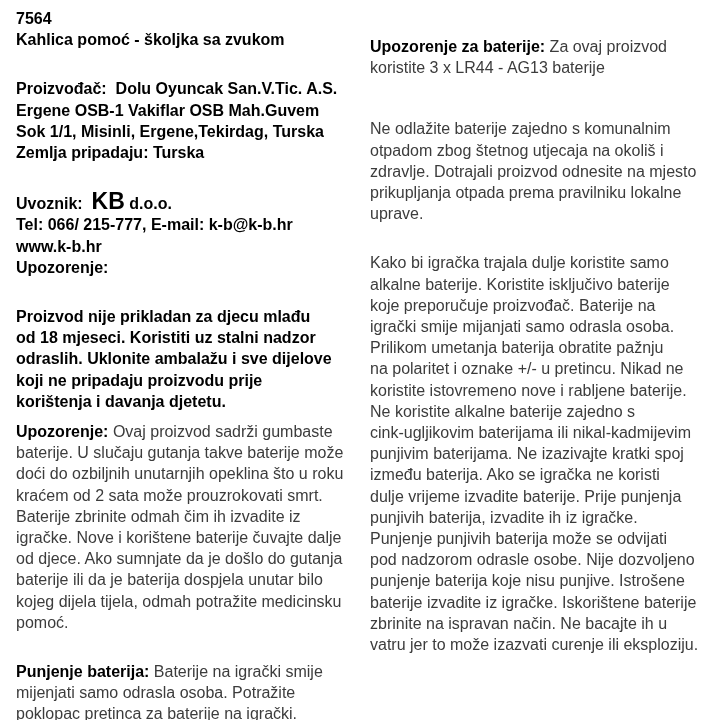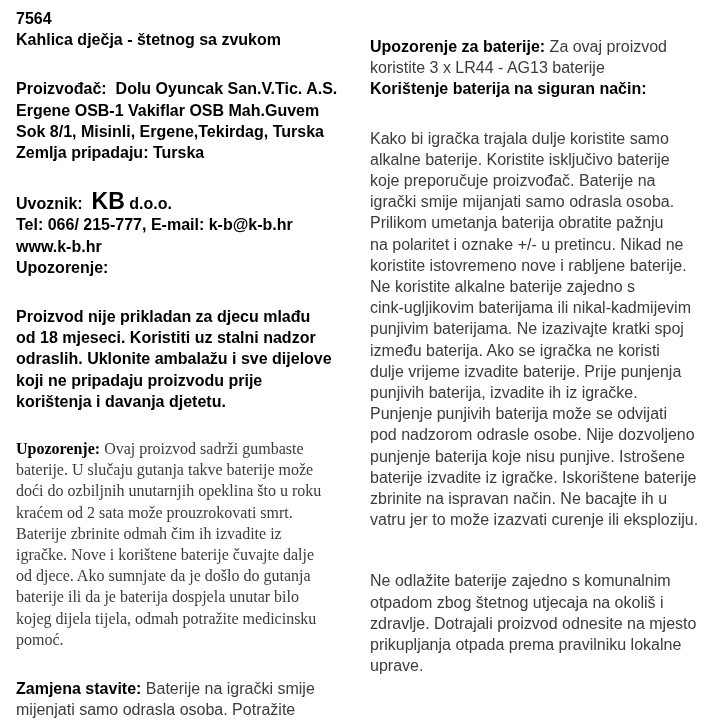--- a/index.html
+++ b/index.html
@@ -25,86 +25,85 @@
   .col-right { width: 350px; }
   .b   { font-weight: bold; color: #000000; }
   .r   { font-weight: normal; color: #3c3c3c; }
   .pre { white-space: pre; margin-top: 28px; }
   .importer-name {
     font-size: 23px;
     line-height: 21.2px;
     font-weight: bold;
     color: #000000;
   }
-  .battery-warning { margin-top: 26px; font-family: Liberation Serif, serif; }
+  .battery-warning { margin-top: 9px; }
   .disposal        { margin-top: 40px; }
 </style>
 </head>
 <body>
 
 <div class="page">
 
   <div class="col-left">
     <div class="b">7564</div>
-    <div class="b">Kahlica dječja - štetnog sa zvukom</div>
+    <div class="b">Kahlica pomoć - školjka sa zvukom</div>
     <div class="b pre">Proizvođač:  Dolu Oyuncak San.V.Tic. A.S.
 Ergene OSB-1 Vakiflar OSB Mah.Guvem
-Sok 8/1, Misinli, Ergene,Tekirdag, Turska</div>
+Sok 1/1, Misinli, Ergene,Tekirdag, Turska</div>
     <div class="b">Zemlja pripadaju: Turska</div>
     <div class="b pre"><span>Uvoznik:  </span><span class="importer-name">KB</span><span> d.o.o.</span></div>
     <div class="b">Tel: 066/ 215-777, E-mail: k-b@k-b.hr</div>
     <div class="b">www.k-b.hr</div>
     <div class="b">Upozorenje:</div>
     <div class="b pre">Proizvod nije prikladan za djecu mlađu
 od 18 mjeseci. Koristiti uz stalni nadzor
 odraslih. Uklonite ambalažu i sve dijelove
 koji ne pripadaju proizvodu prije
 korištenja i davanja djetetu.</div>
     <div class="r pre battery-warning"><span class="b">Upozorenje:</span><span> Ovaj proizvod sadrži gumbaste
 baterije. U slučaju gutanja takve baterije može
 doći do ozbiljnih unutarnjih opeklina što u roku
 kraćem od 2 sata može prouzrokovati smrt.
 Baterije zbrinite odmah čim ih izvadite iz
 igračke. Nove i korištene baterije čuvajte dalje
 od djece. Ako sumnjate da je došlo do gutanja
 baterije ili da je baterija dospjela unutar bilo
 kojeg dijela tijela, odmah potražite medicinsku
 pomoć.</span></div>
-    <div class="r pre"><span class="b">Zamjena stavite:</span><span> Baterije na igrački smije
+    <div class="r pre"><span class="b">Punjenje baterija:</span><span> Baterije na igrački smije
 mijenjati samo odrasla osoba. Potražite
 poklopac pretinca za baterije na igrački.
 Pomoću odvijača odvijte vijak koji učvršćuje
 poklopac. Otvorite poklopac i umetnite
 baterije način na +/- oznake unutar pretinca.
 Ponovo stavite poklopac i učvrstite vijkom.</span></div>
   </div>
 
   <div class="col-right">
     <div class="r pre"><span class="b">Upozorenje za baterije:</span><span> Za ovaj proizvod
 koristite 3 x LR44 - AG13 baterije</span></div>
-    <div class="b">Korištenje baterija na siguran način:</div>
+    <div class="r pre disposal">Ne odlažite baterije zajedno s komunalnim
+otpadom zbog štetnog utjecaja na okoliš i
+zdravlje. Dotrajali proizvod odnesite na mjesto
+prikupljanja otpada prema pravilniku lokalne
+uprave.</div>
     <div class="r pre">Kako bi igračka trajala dulje koristite samo
 alkalne baterije. Koristite isključivo baterije
 koje preporučuje proizvođač. Baterije na
 igrački smije mijanjati samo odrasla osoba.
 Prilikom umetanja baterija obratite pažnju
 na polaritet i oznake +/- u pretincu. Nikad ne
 koristite istovremeno nove i rabljene baterije.
 Ne koristite alkalne baterije zajedno s
 cink-ugljikovim baterijama ili nikal-kadmijevim
 punjivim baterijama. Ne izazivajte kratki spoj
 između baterija. Ako se igračka ne koristi
 dulje vrijeme izvadite baterije. Prije punjenja
 punjivih baterija, izvadite ih iz igračke.
 Punjenje punjivih baterija može se odvijati
 pod nadzorom odrasle osobe. Nije dozvoljeno
 punjenje baterija koje nisu punjive. Istrošene
 baterije izvadite iz igračke. Iskorištene baterije
 zbrinite na ispravan način. Ne bacajte ih u
 vatru jer to može izazvati curenje ili eksploziju.</div>
-    <div class="r pre disposal">Ne odlažite baterije zajedno s komunalnim
-otpadom zbog štetnog utjecaja na okoliš i
-zdravlje. Dotrajali proizvod odnesite na mjesto
-prikupljanja otpada prema pravilniku lokalne
-uprave.</div>
   </div>
 
 </div>
 
 </body></html>

